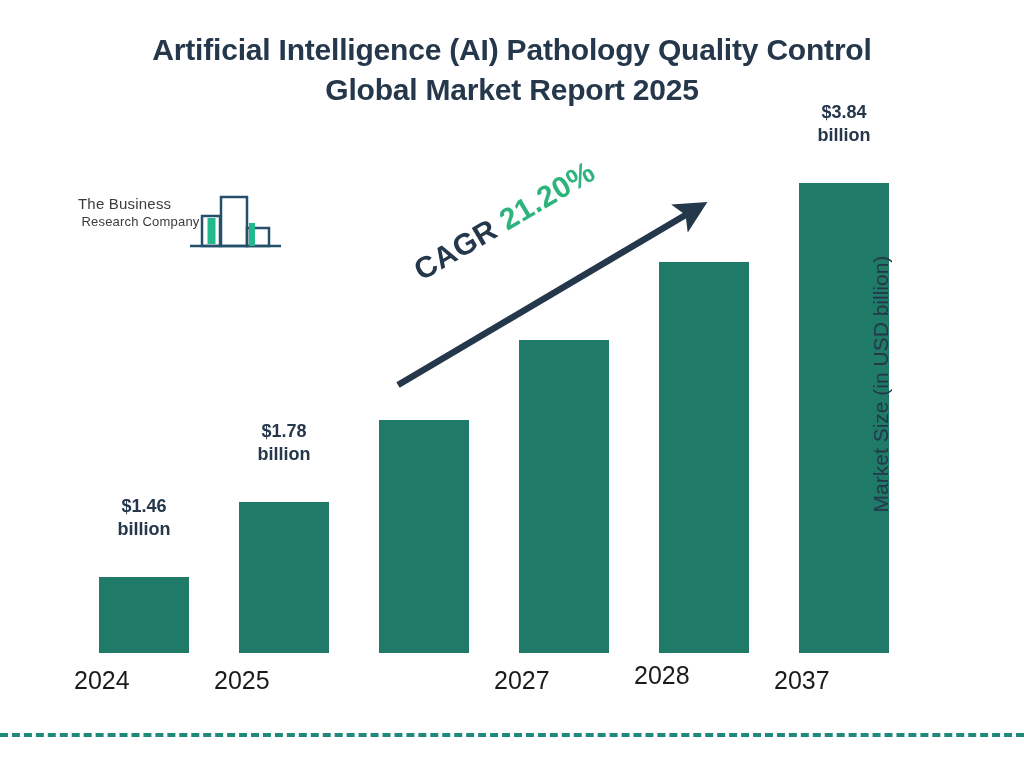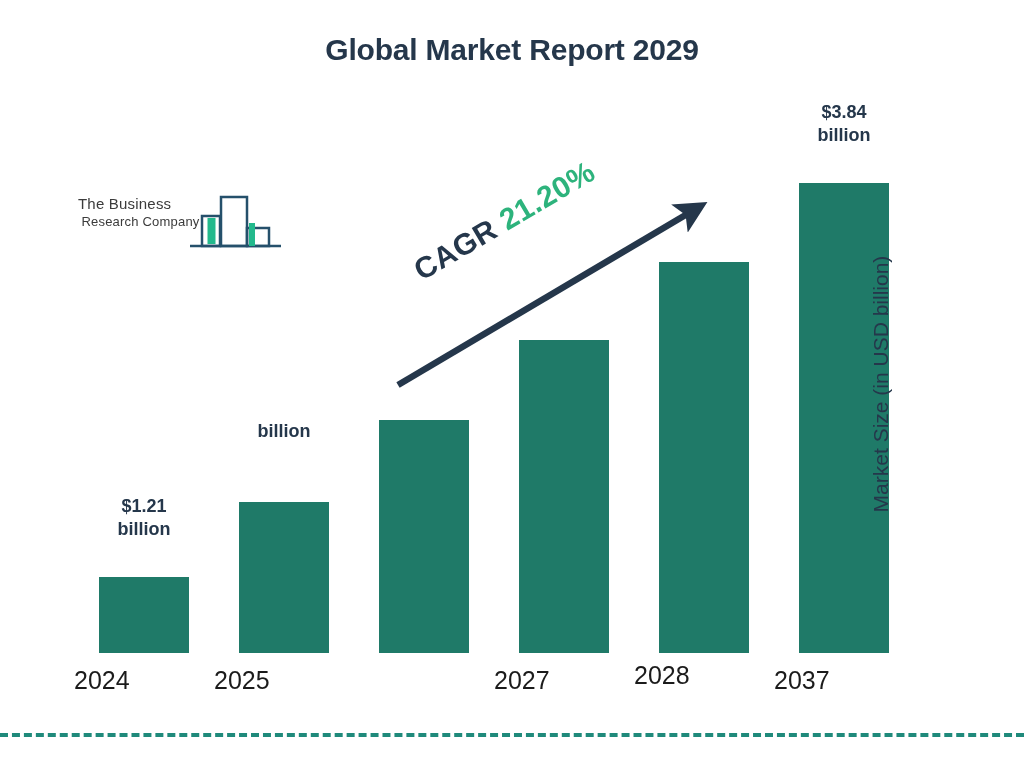--- a/index.html
+++ b/index.html
@@ -141,21 +141,22 @@
     height: 0;
     border-top: 4px dashed #1F8A7B;
   }
 </style>
 </head>
 <body>
 
 <div id="canvas">
 
   <div class="title">
-    <span class="title-line">Global Market Report 2029</span>
+    <span class="title-line">Artificial Intelligence (AI) Pathology Quality Control</span>
+    <span class="title-line">Global Market Report 2025</span>
   </div>
 
   <div class="logo">
     <div class="logo-text">
       <span class="logo-the-business">The Business</span>
       <span class="logo-research-company">Research Company</span>
     </div>
     <svg class="logo-mark" width="95" height="60" viewBox="0 0 95 60">
 
       <path d="M2 54 L93 54" stroke="#25506B" stroke-width="2.5" fill="none"></path>
@@ -166,26 +167,27 @@
       <rect x="19.5" y="26" width="8" height="26" fill="#23B98C"></rect>
 
       <rect x="59" y="36" width="22" height="18" fill="none" stroke="#25506B" stroke-width="2.5"></rect>
       <rect x="61" y="31" width="6" height="23" fill="#23B98C"></rect>
     </svg>
   </div>
 
   <div class="plot" id="plot">
       <div class="bar" style="left: 99px; width: 90px; top: 577px; height: 76px; background: rgb(31, 122, 104);"></div>
       <div class="bar-label" style="left: 49px; width: 190px; top: 495px;">
-        <div>$1.21</div>
+        <div>$1.46</div>
         <div>billion</div>
       </div>
       <div class="tick-label" style="left: 74px; width: 140px; top: 668px;">2024</div>
       <div class="bar" style="left: 239px; width: 90px; top: 502px; height: 151px; background: rgb(31, 122, 104);"></div>
       <div class="bar-label" style="left: 189px; width: 190px; top: 420px;">
+        <div>$1.78</div>
         <div>billion</div>
       </div>
       <div class="tick-label" style="left: 214px; width: 140px; top: 668px;">2025</div>
       <div class="bar" style="left: 379px; width: 90px; top: 420px; height: 233px; background: rgb(31, 122, 104);"></div>
       <div class="bar" style="left: 519px; width: 90px; top: 340px; height: 313px; background: rgb(31, 122, 104);"></div>
       <div class="tick-label" style="left: 494px; width: 140px; top: 668px;">2027</div>
       <div class="bar" style="left: 659px; width: 90px; top: 262px; height: 391px; background: rgb(31, 122, 104);"></div>
       <div class="tick-label" style="left: 634px; width: 140px; top: 663px;">2028</div>
       <div class="bar" style="left: 799px; width: 90px; top: 183px; height: 470px; background: rgb(31, 122, 104);"></div>
       <div class="bar-label" style="left: 749px; width: 190px; top: 101px;">

